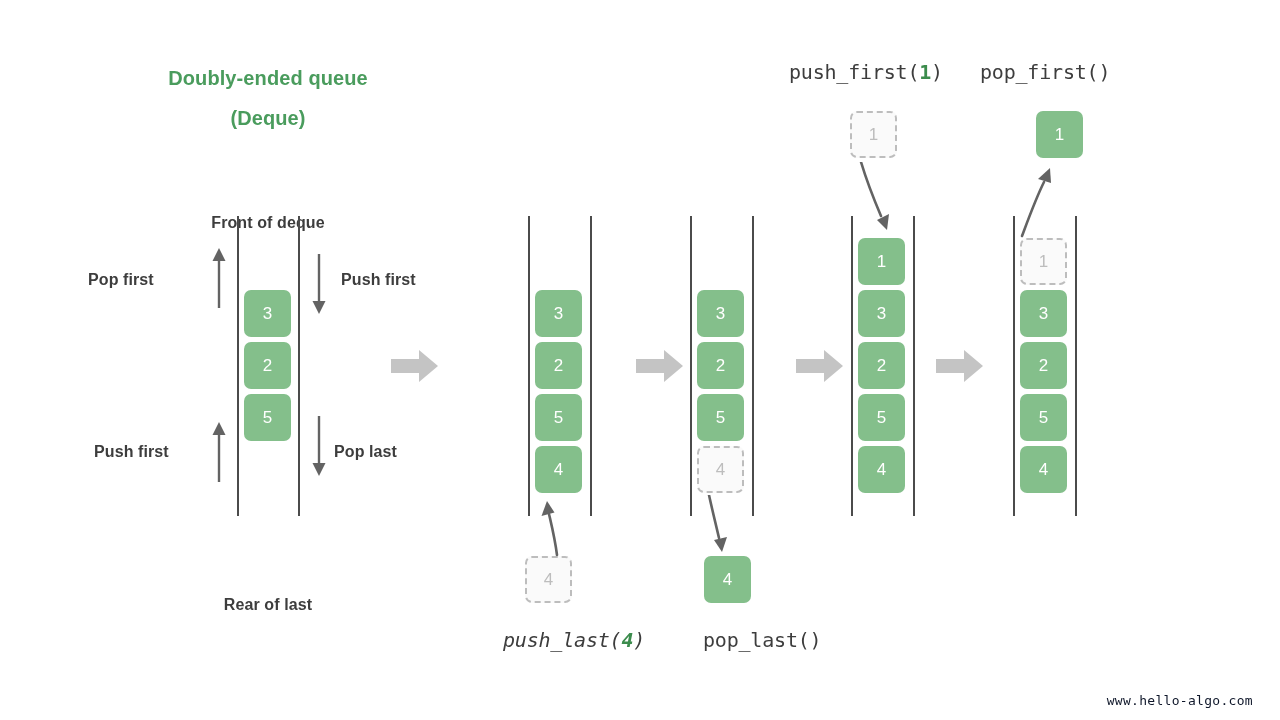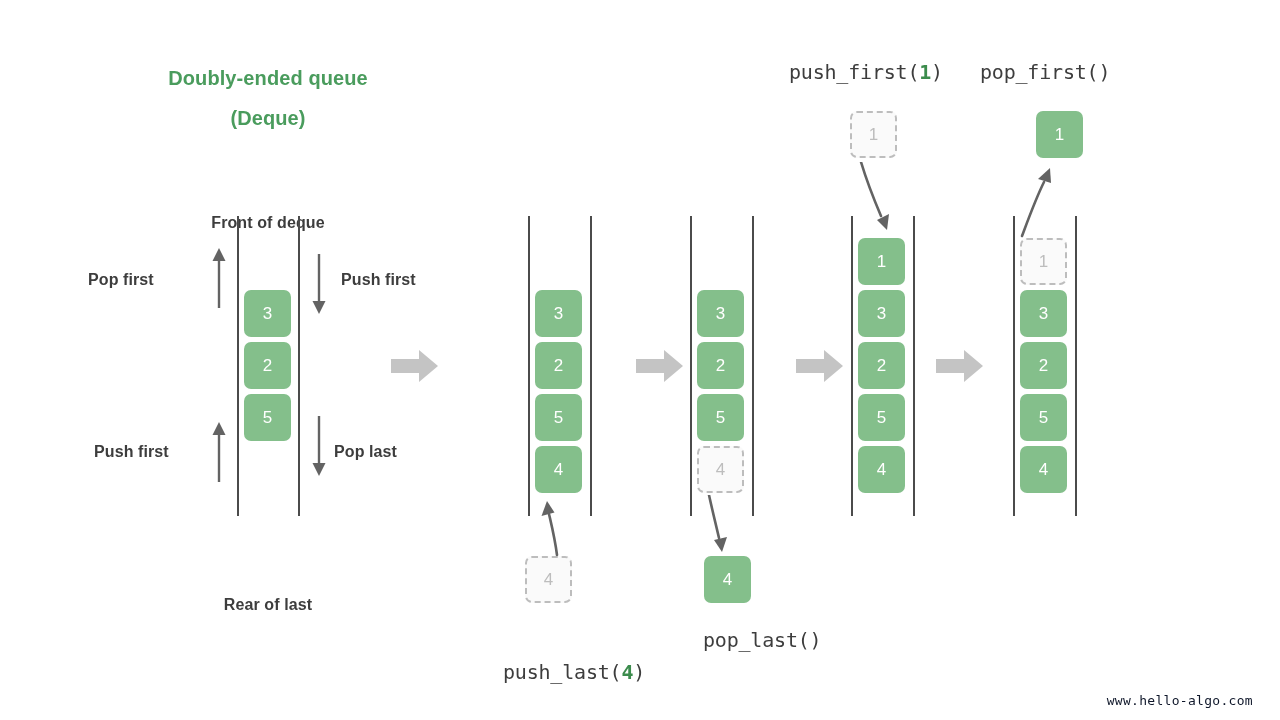--- a/index.html
+++ b/index.html
@@ -62,21 +62,21 @@
     position: absolute;
     font-family: "DejaVu Sans Mono", "Liberation Mono", monospace;
     font-size: 20px;
     color: #3d3d3d;
     white-space: nowrap;
     letter-spacing: -0.2px;
   }
   .op-caption .arg { color: #3c8c4d; font-weight: bold; }
   #cap-push-first { left: 789px; top: 60px; }
   #cap-pop-first  { left: 980px; top: 60px; }
-  #cap-push-last  { left: 503px; top: 660px; }
+  #cap-push-last  { left: 503px; top: 628px; font-style: italic; }
   #cap-pop-last   { left: 703px; top: 628px; }
 
   
   #watermark {
     position: absolute;
     right: 27px;
     bottom: 12px;
     font-family: "DejaVu Sans Mono", "Liberation Mono", monospace;
     font-size: 13px;
     color: #0f172a;

